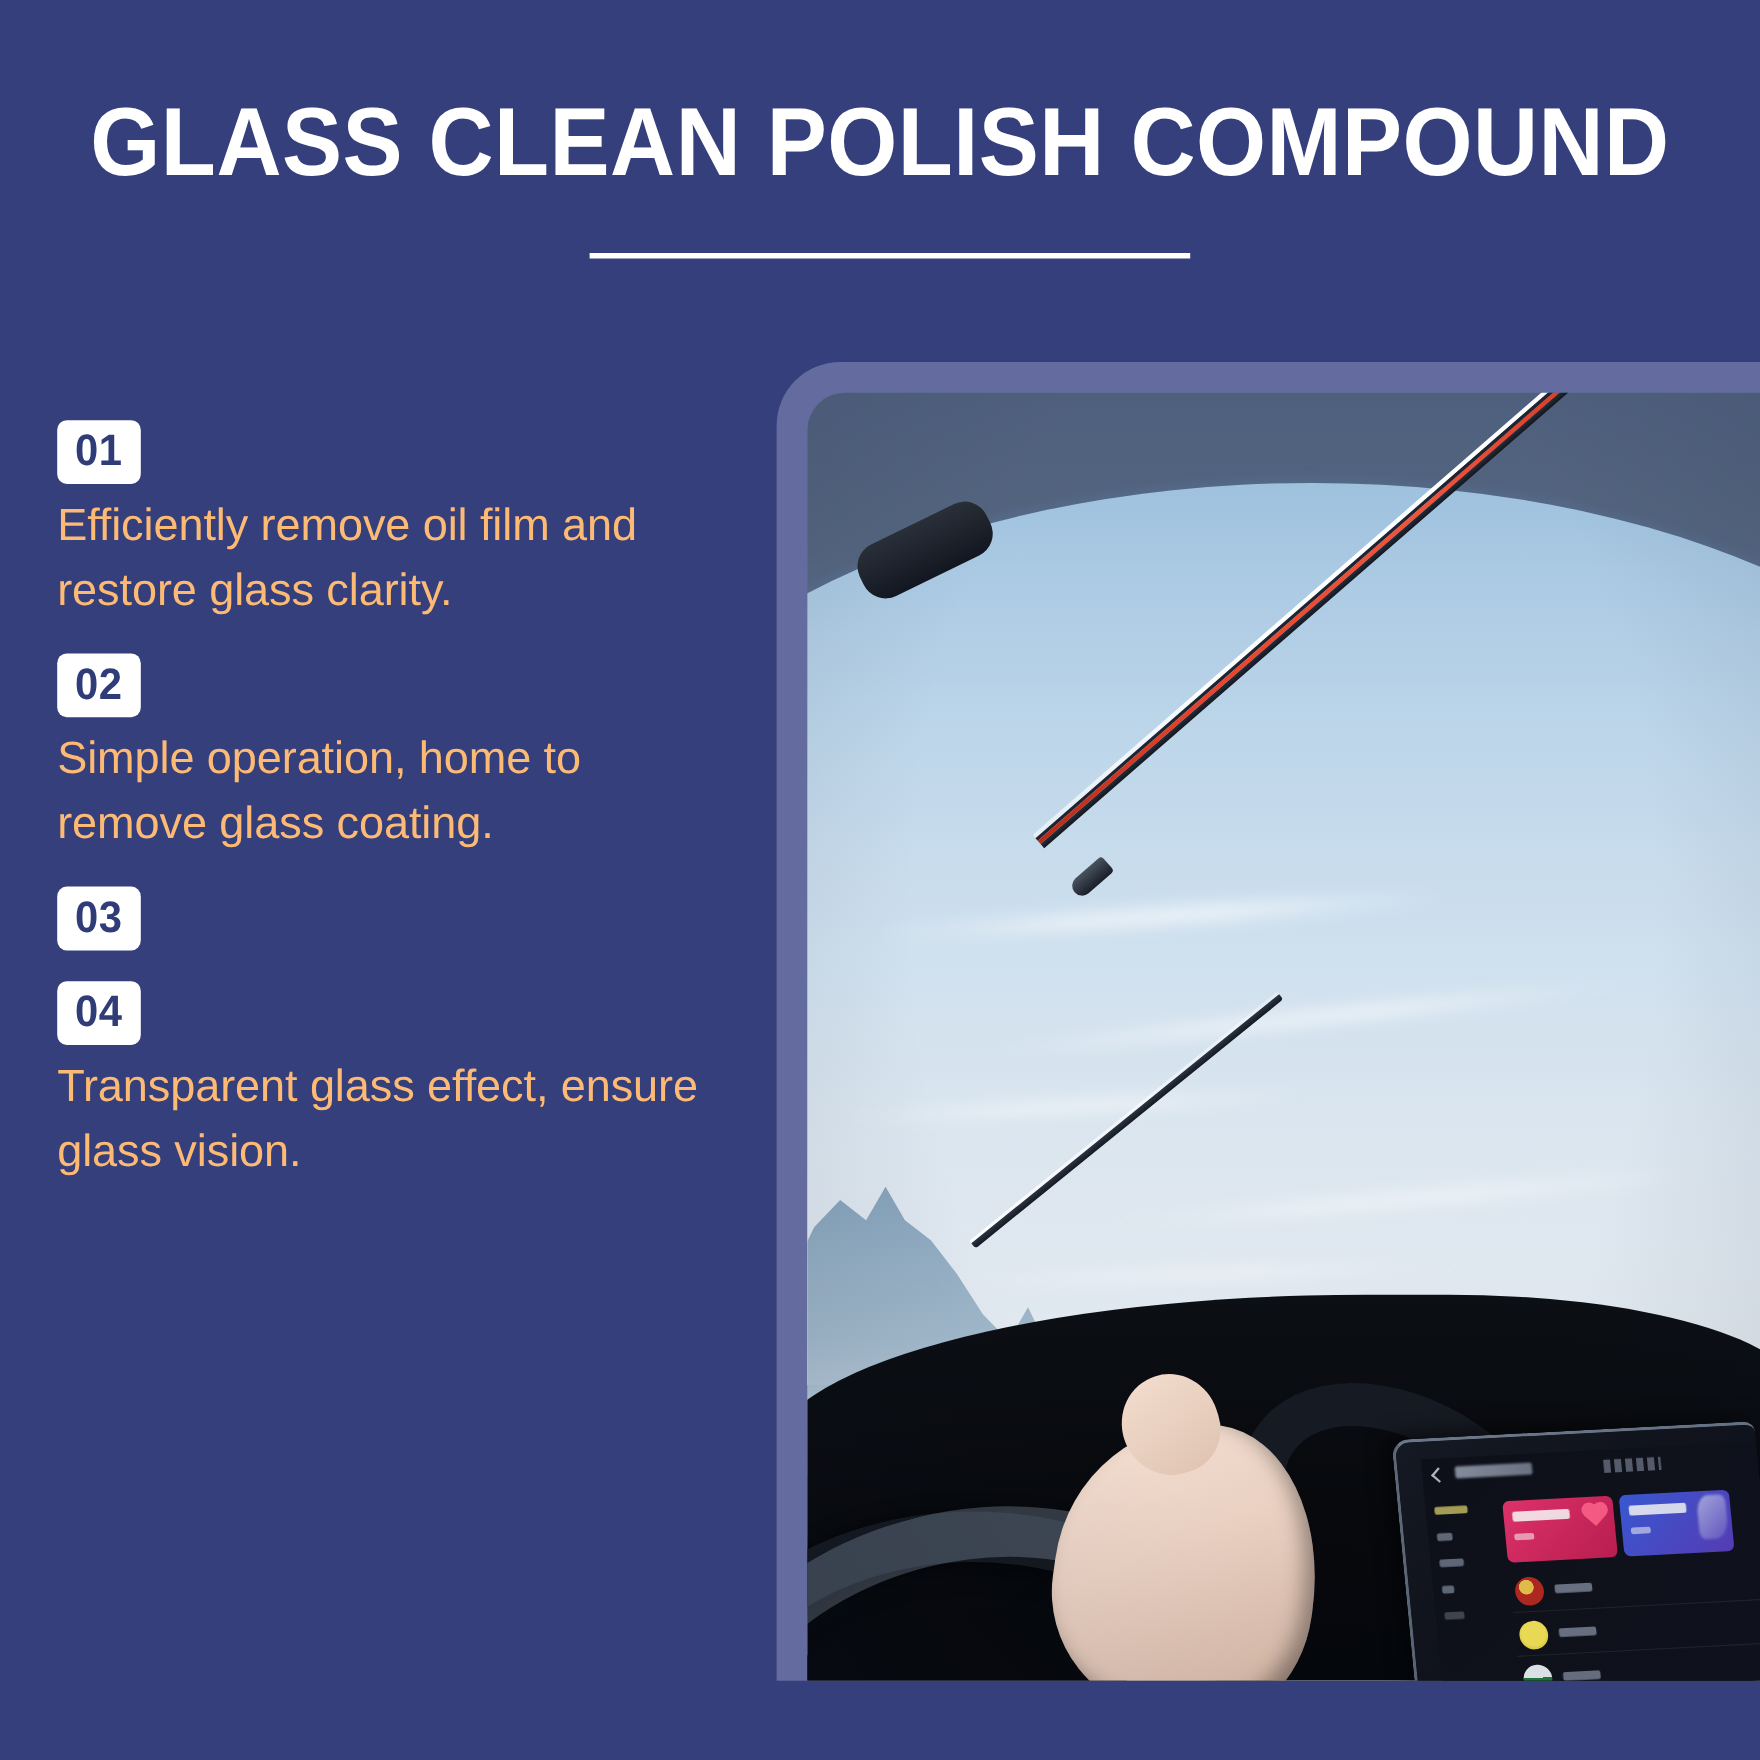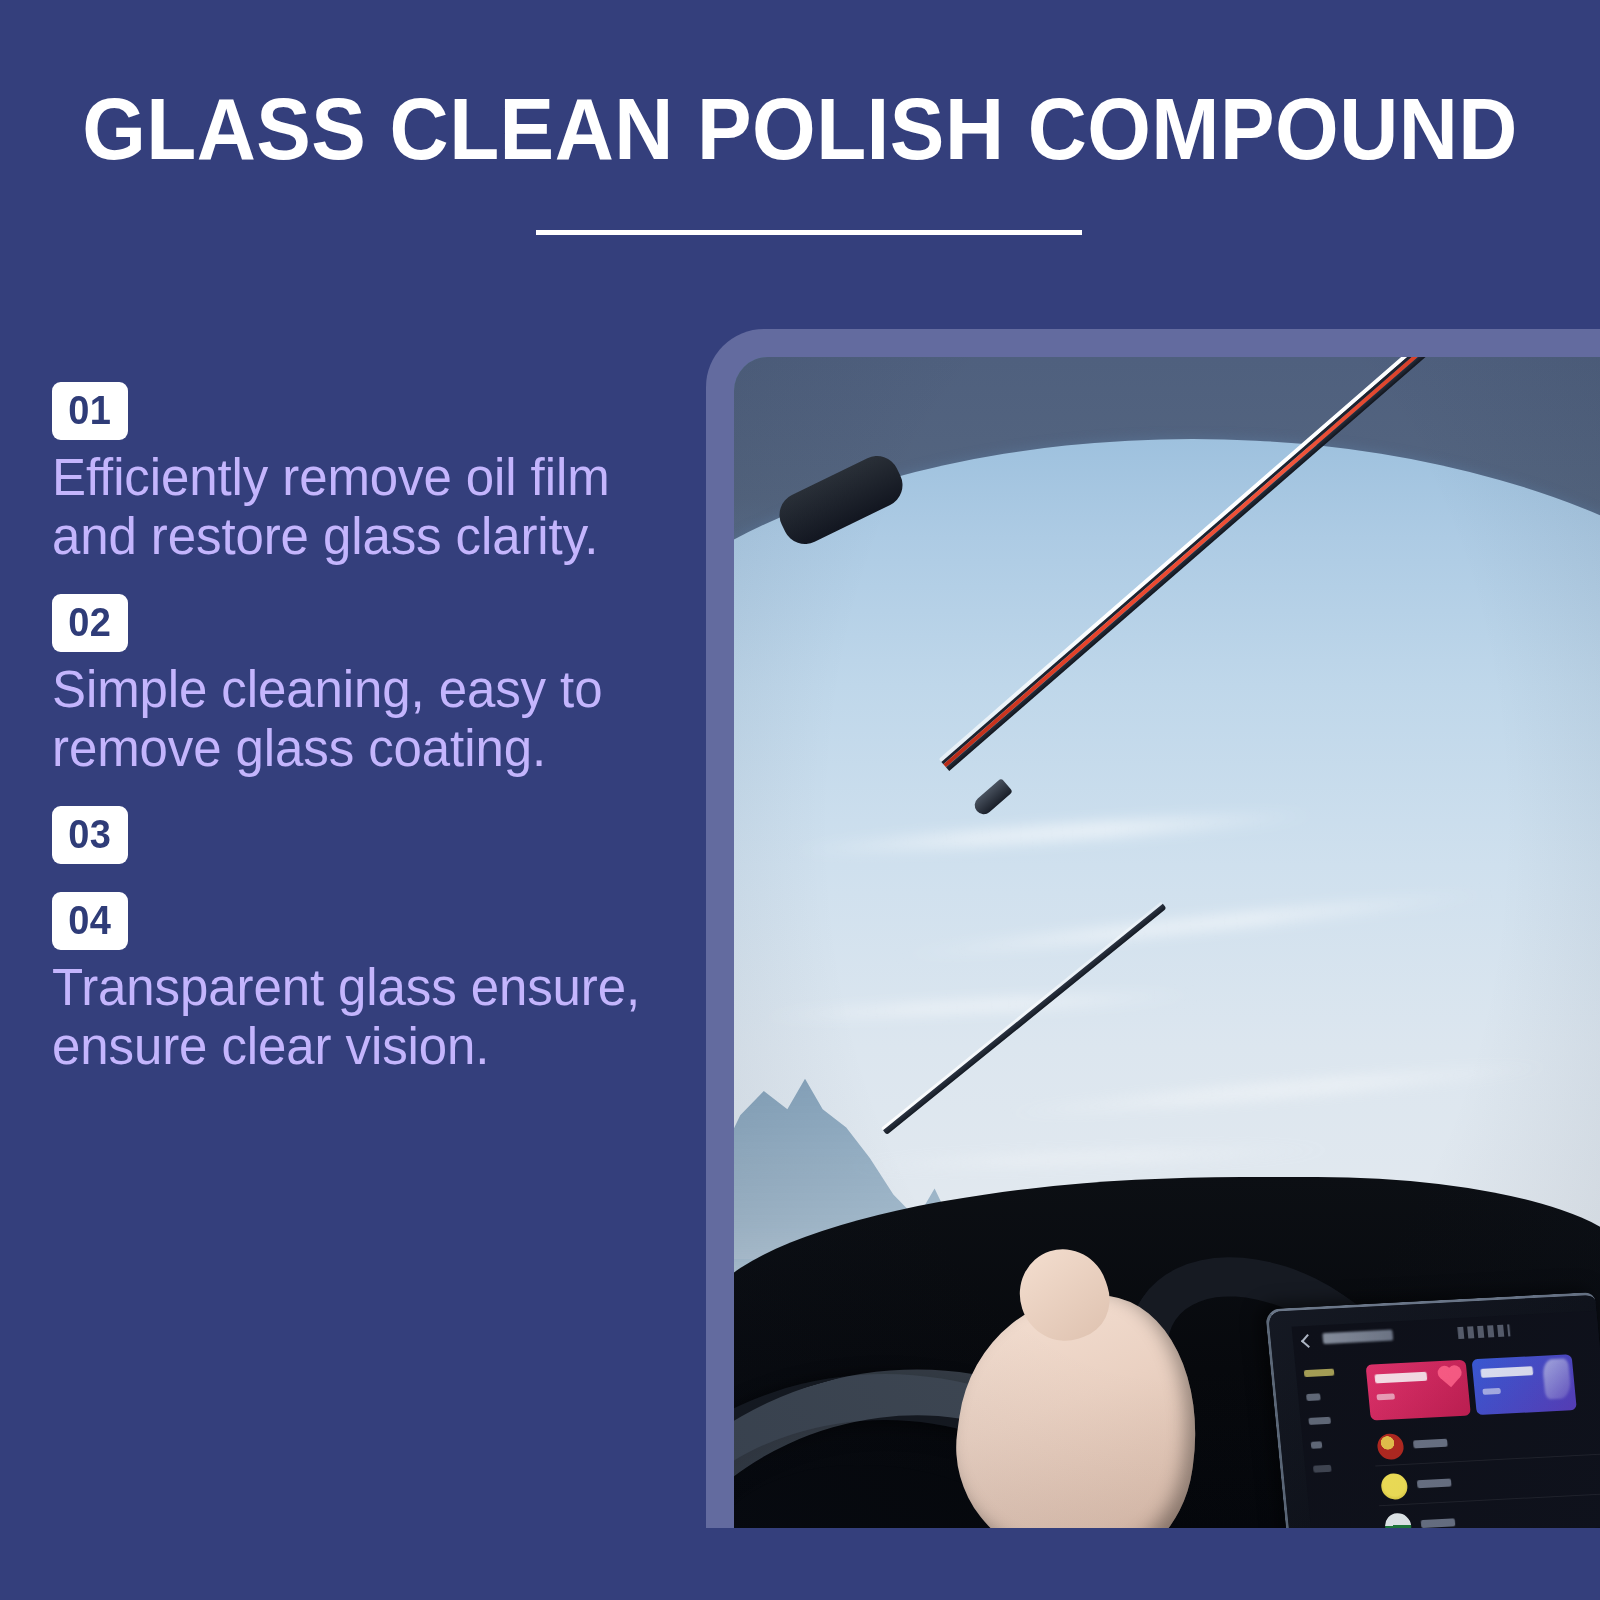--- a/index.html
+++ b/index.html
@@ -45,22 +45,22 @@
     font-weight:700;
     font-size:40px;
     line-height:44px;
     padding:6px 17px 8px 17px;
     letter-spacing:0.5px;
     transform:scaleX(0.95);
     transform-origin:0 50%;
   }
   .feature-text {
     margin-top:8px;
-    color:#c4b5fd;
-    font-size:51px;
+    color:#fdba74;
+    font-size:41px;
     line-height:59px;
     font-weight:400;
     max-width:600px;
     letter-spacing:-0.1px;
   }
 
   
   .photo-panel {
     position:absolute;
     left:706px; top:329px; width:894px; height:1199px;
@@ -373,30 +373,30 @@
 
 <div class="feature-list">
 
   <div class="feature-item">
     <div class="feature-badge">01</div>
     <div class="feature-text">Efficiently remove oil film and restore glass clarity.</div>
   </div>
 
   <div class="feature-item">
     <div class="feature-badge">02</div>
-    <div class="feature-text">Simple cleaning, easy to remove glass coating.</div>
+    <div class="feature-text">Simple operation, home to remove glass coating.</div>
   </div>
 
   <div class="feature-item">
     <div class="feature-badge">03</div>
   </div>
 
   <div class="feature-item">
     <div class="feature-badge">04</div>
-    <div class="feature-text">Transparent glass ensure, ensure clear vision.</div>
+    <div class="feature-text">Transparent glass effect, ensure glass vision.</div>
   </div>
 
 </div>
 
 <div class="photo-panel">
   <div class="photo-inner">
     <div class="scene">
 
       <div class="sky"></div>
       <div class="roof-band"></div>

